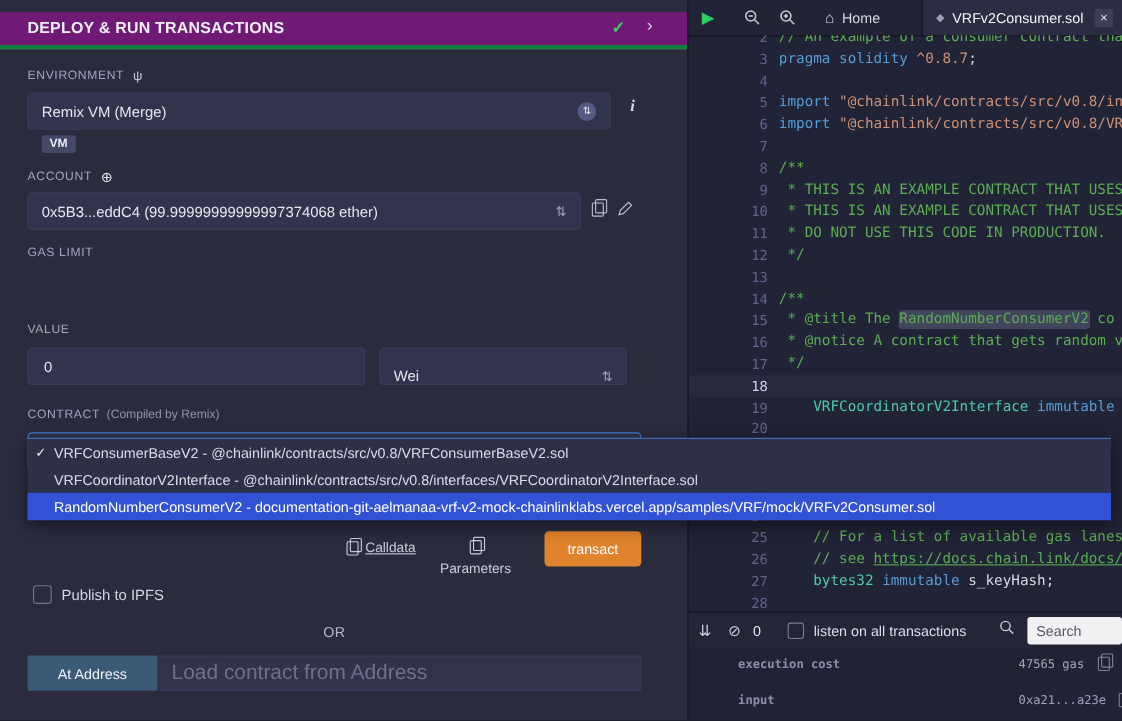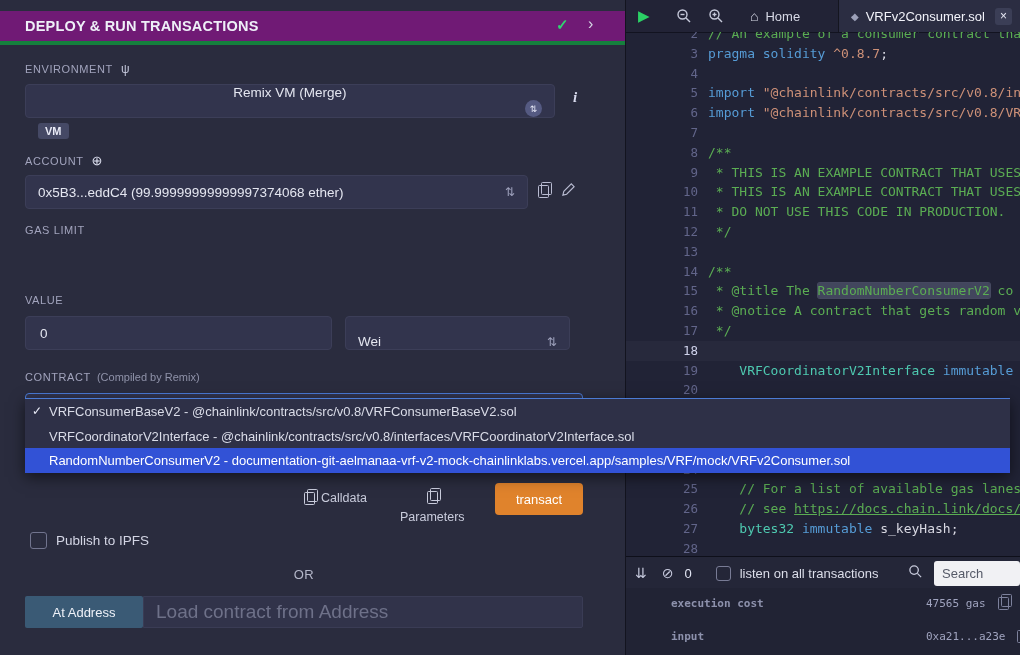--- a/index.html
+++ b/index.html
@@ -17,21 +17,21 @@
   .label-icon{font-size:12px;color:#c3c6da;}
   .plus-icon{font-size:13px;color:#dfe2f2;}
 
   .select,.inputbox{position:absolute;background:#32344d;border:1px solid #3c3e58;border-radius:4px;height:34px;
        box-sizing:border-box;color:#e4e6f0;font-size:13.5px;display:flex;align-items:center;padding:0 12px;}
   .caret{margin-left:auto;color:#9fa2bd;font-size:12px;}
   .caret-circle{margin-left:auto;width:17px;height:17px;border-radius:50%;background:#555a82;color:#e7e9f8;
        font-size:9px;display:flex;align-items:center;justify-content:center;}
 
   .env-label{top:62px;left:25px;}
-  .env-select{top:84px;left:25px;width:530px;flex-direction:column;}
+  .env-select{top:84px;left:25px;width:530px;}
   .info-icon{position:absolute;top:89px;left:573px;font-size:15px;font-weight:700;font-style:italic;
        font-family:"Liberation Serif",serif;color:#d8dbee;}
   .vm-badge{position:absolute;top:123px;left:38px;background:#454965;color:#e8eaf6;font-size:11px;font-weight:700;
        padding:2px 7px;border-radius:3px;}
 
   .account-label{top:153px;left:25px;}
   .account-select{top:175px;left:25px;width:503px;}
   .icon-btn{position:absolute;color:#b9bcd2;}
   .copy-account{top:184px;left:538px;}
   .edit-account{top:182px;left:561px;}
@@ -51,21 +51,21 @@
 
   
   .dropdown{position:absolute;top:398px;left:25px;width:985px;z-index:40;border-top:1px solid #4b7bd4;
        box-shadow:0 4px 14px rgba(0,0,0,.55);}
   .dd-row{height:24.7px;display:flex;align-items:center;background:#2e3047;color:#dadce8;font-size:13px;white-space:nowrap;overflow:hidden;}
   .dd-row.selected{background:#3252d6;color:#ffffff;}
   .dd-check{width:15px;margin-left:7px;flex:none;font-size:12px;color:#e8eaf6;}
   .dd-label{margin-left:2px;}
 
   .action-item{position:absolute;display:flex;align-items:center;gap:6px;color:#c9ccdc;font-size:12.5px;}
-  .calldata-item{top:491px;left:304px;}
+  .calldata-item{top:491px;left:315px;text-decoration:underline;}
   .parameters-item{top:491px;left:400px;flex-direction:column;}
   .transact-btn{position:absolute;top:483px;left:495px;width:88px;height:32px;background:#e0832c;border:none;
        border-radius:4px;color:#fff;font-size:13px;display:flex;align-items:center;justify-content:center;cursor:pointer;}
 
   .checkbox{box-sizing:border-box;border:1px solid #71748e;border-radius:3px;background:transparent;}
   .ipfs-checkbox{position:absolute;top:532px;left:30px;width:17px;height:17px;}
   .ipfs-label{position:absolute;top:533px;left:56px;font-size:13.5px;color:#d3d5e4;}
   .or-label{position:absolute;top:567px;left:25px;width:558px;text-align:center;color:#b4b7c9;font-size:13px;letter-spacing:.5px;}
   .ataddr-btn{position:absolute;top:596px;left:25px;width:118px;height:32px;background:#3a5a75;color:#eef1f8;
        font-size:13px;display:flex;align-items:center;justify-content:center;border-radius:2px;cursor:pointer;}

